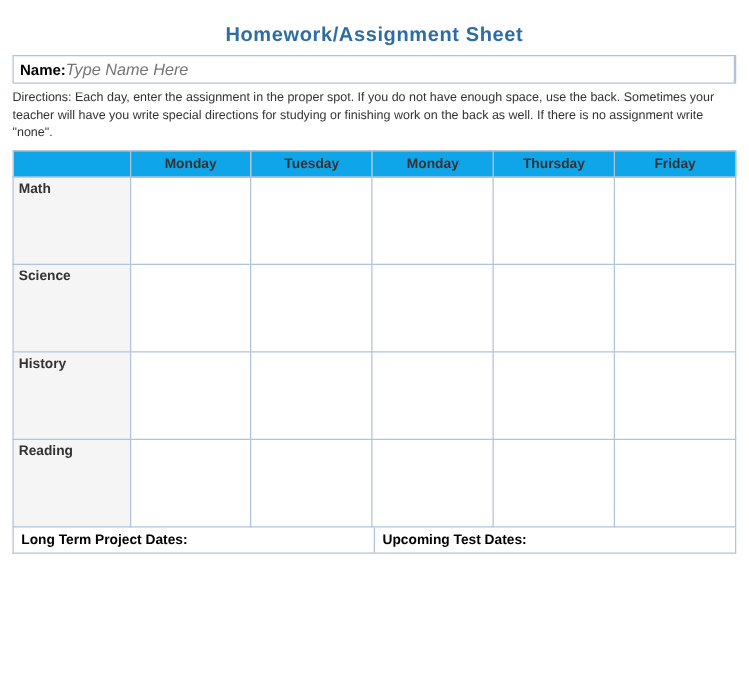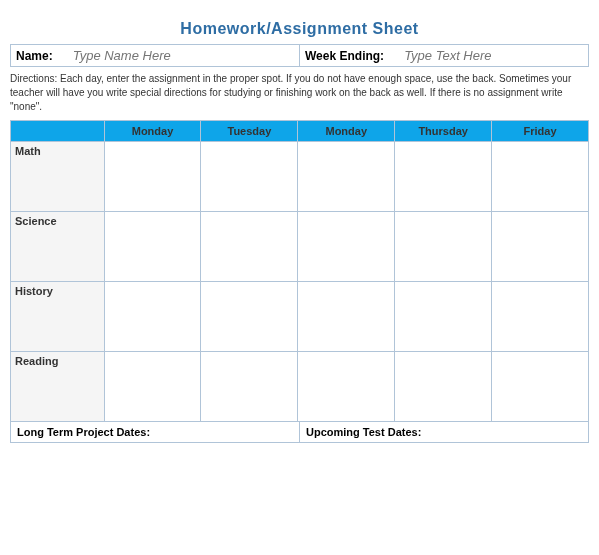--- a/index.html
+++ b/index.html
@@ -36,21 +36,21 @@
       display: flex;
       border: 1px solid #b0c4d8;
       margin-bottom: 5px;
       font-size: 12px;
     }
 
     .header-cell {
       display: flex;
       align-items: center;
       padding: 3px 5px;
-      gap: 20px;
+      gap: 0;
     }
 
     .header-cell-name {
       flex: 1;
       border-right: 1px solid #b0c4d8;
     }
 
     .header-cell-week {
       flex: 1;
     }
@@ -138,24 +138,20 @@
 <body>
 
 <div class="page">
 
   <div class="title">Homework/Assignment Sheet</div>
 
   <div class="header-row">
     <div class="header-cell header-cell-name">
       <span class="header-label">Name:</span>
       <input class="header-input" placeholder="Type Name Here" style="">
-    </div>
-    <div class="header-cell header-cell-week">
-      <span class="header-label">Week Ending:</span>
-      <input class="header-input" placeholder="Type Text Here" style="">
     </div>
   </div>
 
   <div class="directions">Directions: Each day, enter the assignment in the proper spot. If you do not have enough space, use the back. Sometimes your teacher will have you write special directions for studying or finishing work on the back as well. If there is no assignment write "none".</div>
 
   <table class="main-table">
     <thead>
       <tr>
         <th></th>
         <th>Monday</th>

